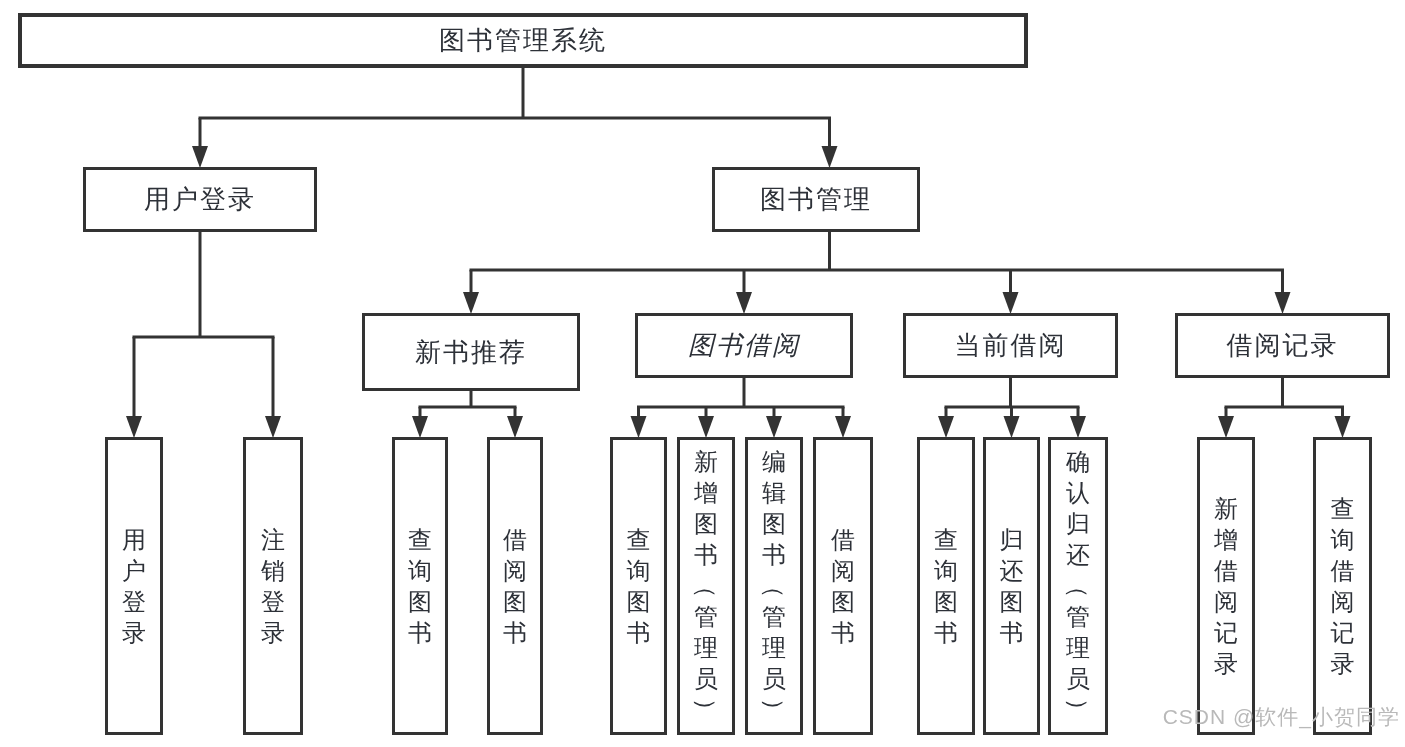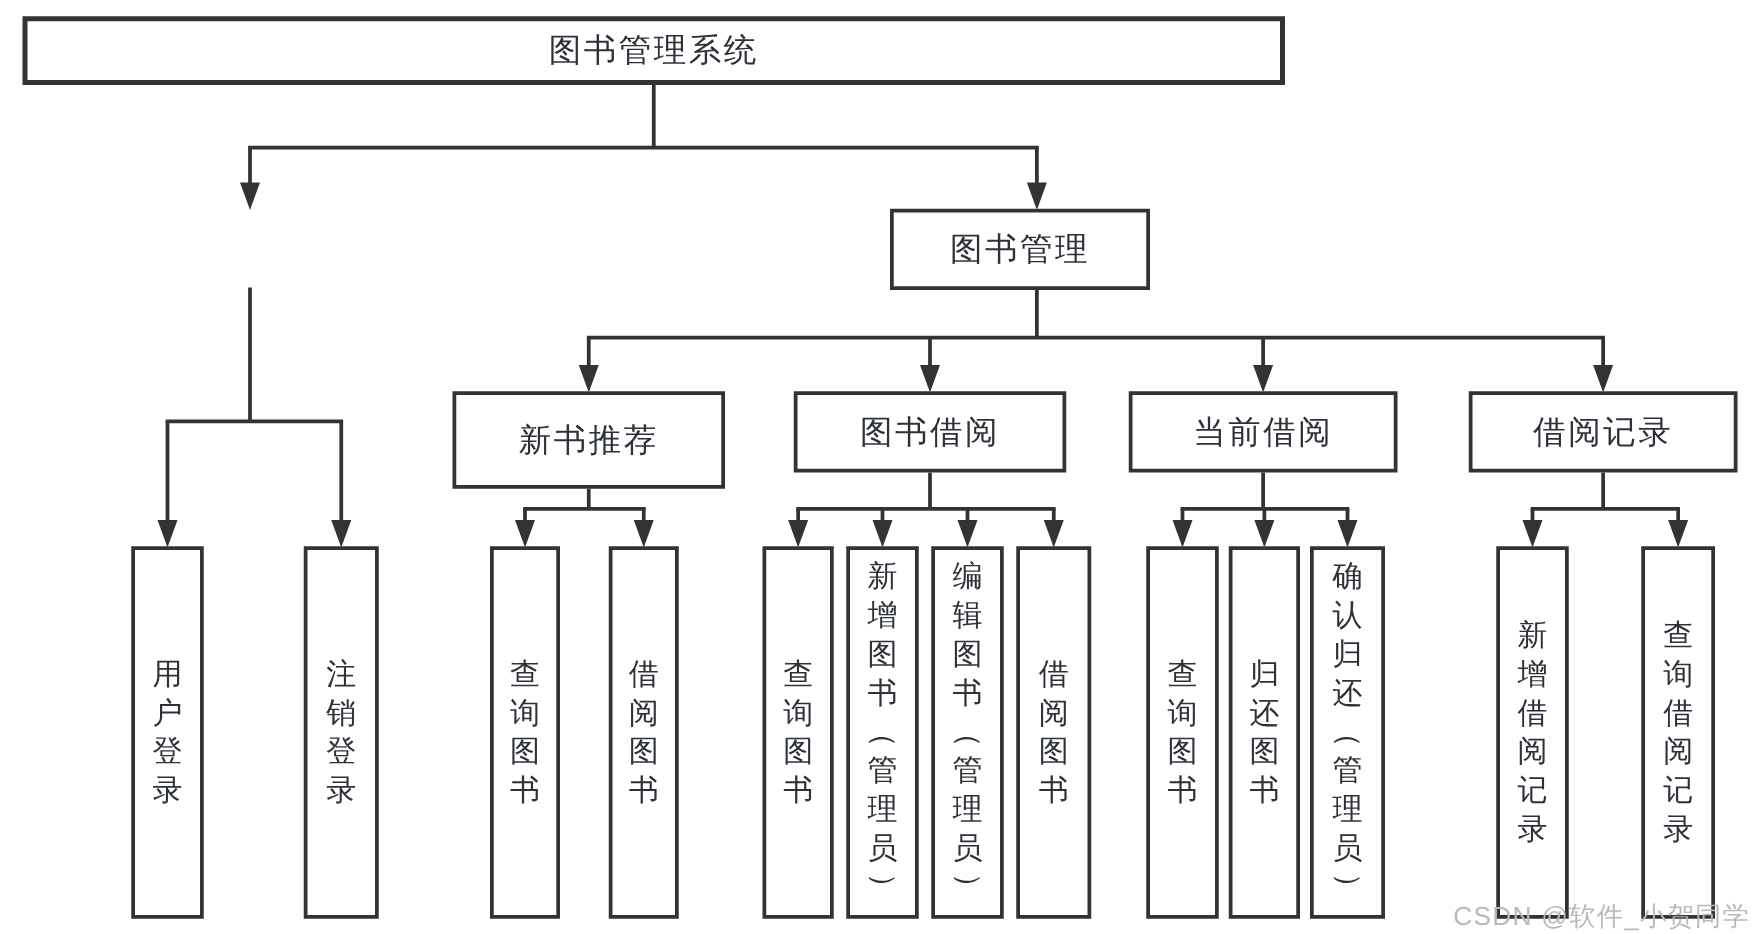--- a/index.html
+++ b/index.html
@@ -15,21 +15,21 @@
   }
   .node.l1{border-width:4px;}
   .node.h .lbl{font-size:26px;letter-spacing:2px;white-space:nowrap;}
   .node.v .lbl{
     display:flex;flex-direction:column;align-items:center;row-gap:7px;
     font-size:24px;line-height:1;
   }
   .node.v .lbl span{display:block;}
   .node.v .lbl span.rot{transform:rotate(90deg);}
   .watermark{
-    position:absolute;right:5px;bottom:0;z-index:5;pointer-events:none;
+    position:absolute;right:5px;bottom:16px;z-index:5;pointer-events:none;
     font-size:21px;letter-spacing:1px;color:#b9b9b9;white-space:nowrap;
   }
 </style>
 </head>
 <body>
 
 <div class="canvas">
   <svg class="connector-layer" xmlns="http://www.w3.org/2000/svg" width="1405" height="747" viewBox="0 0 1405 747">
       <line x1="523" y1="66" x2="523" y2="118" stroke="#333333" stroke-width="3"></line>
       <line x1="198.5" y1="118" x2="831" y2="118" stroke="#333333" stroke-width="3"></line>
@@ -81,27 +81,30 @@
       <line x1="1224.5" y1="407" x2="1344" y2="407" stroke="#333333" stroke-width="3"></line>
       <line x1="1226" y1="407" x2="1226" y2="419" stroke="#333333" stroke-width="3"></line>
       <polygon points="1218,416 1234,416 1226,438" fill="#333333"></polygon>
       <line x1="1342.5" y1="407" x2="1342.5" y2="419" stroke="#333333" stroke-width="3"></line>
       <polygon points="1334.5,416 1350.5,416 1342.5,438" fill="#333333"></polygon>
     </svg>
 
   <div class="node h l1" style="left: 18px; top: 13px; width: 1010px; height: 55px;">
       <span class="lbl">图书管理系统</span>
     </div>
+    <div class="node h" style="left: 83px; top: 167px; width: 234px; height: 65px;">
+      <span class="lbl">用户登录</span>
+    </div>
     <div class="node h" style="left: 712px; top: 167px; width: 208px; height: 65px;">
       <span class="lbl">图书管理</span>
     </div>
     <div class="node h" style="left: 362px; top: 313px; width: 218px; height: 78px;">
       <span class="lbl">新书推荐</span>
     </div>
-    <div class="node h" style="left: 635px; top: 313px; width: 218px; height: 65px;">
+    <div class="node h" style="left: 635px; top: 313px; width: 218px; height: 65px; font-style: italic;">
       <span class="lbl">图书借阅</span>
     </div>
     <div class="node h" style="left: 903px; top: 313px; width: 215px; height: 65px;">
       <span class="lbl">当前借阅</span>
     </div>
     <div class="node h" style="left: 1175px; top: 313px; width: 215px; height: 65px;">
       <span class="lbl">借阅记录</span>
     </div>
     <div class="node v" style="left: 105px; top: 437px; width: 58px; height: 298px;">
       <span class="lbl">

